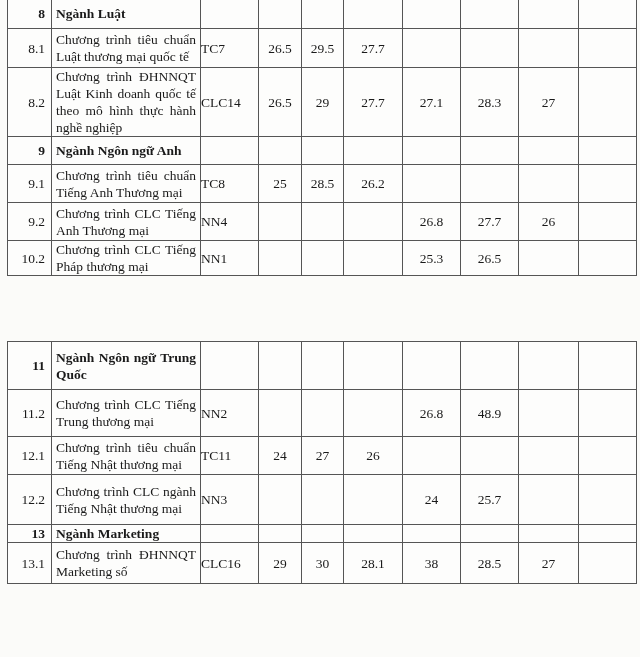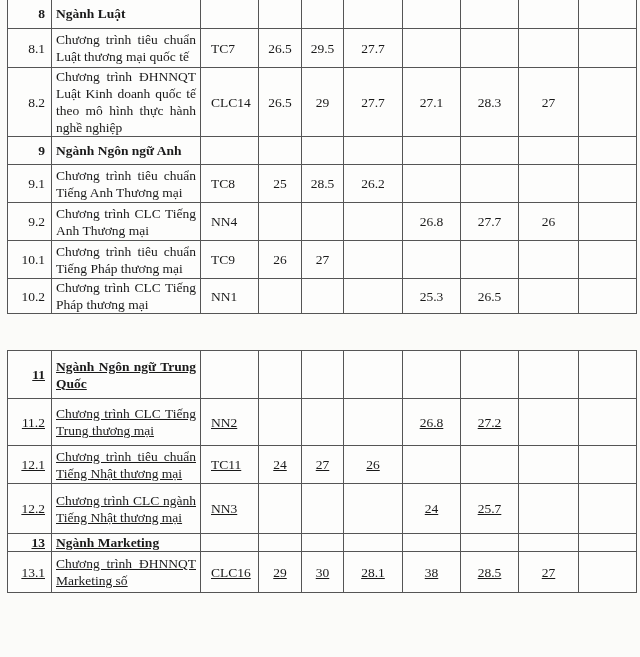--- a/index.html
+++ b/index.html
@@ -1,26 +1,26 @@
 <!DOCTYPE html>
 <html><head>
 <meta charset="utf-8">
 <style>
   html, body { margin:0; padding:0; background:#fbfbf9; }
   body { width:640px; height:657px; position:relative; overflow:hidden;
          font-family:"Liberation Serif", "DejaVu Serif", serif; color:#1a1a1a; }
   table { position:absolute; left:7px; border-collapse:collapse; table-layout:fixed; width:629px; }
   td { border:1px solid #555; padding:0 4px; font-size:13.5px; line-height:17px; vertical-align:middle; background:#fdfdfc; }
   td.num { text-align:right; padding-right:6px; }
-  td.code { padding-left:10px; }
+  td.code { padding-left:0; }
   td.score { text-align:center; }
   td.desc { text-align:justify; }
   tr.group td.num, tr.group td.name { font-weight:bold; }
   #t1 { top:-2px; }
-  #t2 { top:350px;text-decoration:underline; }
+  #t2 { top:341px; }
 </style>
 </head>
 <body>
 
 <table id="t1">
   <colgroup>
     <col style="width:44px">
       <col style="width:149px">
       <col style="width:58px">
       <col style="width:43px">
@@ -97,32 +97,20 @@
         <td class="name desc">Chương trình CLC Tiếng Anh Thương mại</td>
         <td class="code">NN4</td>
         <td class="score"></td>
         <td class="score"></td>
         <td class="score"></td>
         <td class="score">26.8</td>
         <td class="score">27.7</td>
         <td class="score">26</td>
         <td class="score"></td>
       </tr>
-      <tr class="item" style="height: 38px;">
-        <td class="num">10.1</td>
-        <td class="name desc">Chương trình tiêu chuẩn Tiếng Pháp thương mại</td>
-        <td class="code">TC9</td>
-        <td class="score">26</td>
-        <td class="score">27</td>
-        <td class="score"></td>
-        <td class="score"></td>
-        <td class="score"></td>
-        <td class="score"></td>
-        <td class="score"></td>
-      </tr>
       <tr class="item" style="height: 30px;">
         <td class="num">10.2</td>
         <td class="name desc">Chương trình CLC Tiếng Pháp thương mại</td>
         <td class="code">NN1</td>
         <td class="score"></td>
         <td class="score"></td>
         <td class="score"></td>
         <td class="score">25.3</td>
         <td class="score">26.5</td>
         <td class="score"></td>
@@ -158,21 +146,21 @@
         <td class="score"></td>
       </tr>
       <tr class="item" style="height: 47px;">
         <td class="num">11.2</td>
         <td class="name desc">Chương trình CLC Tiếng Trung thương mại</td>
         <td class="code">NN2</td>
         <td class="score"></td>
         <td class="score"></td>
         <td class="score"></td>
         <td class="score">26.8</td>
-        <td class="score">27.2</td>
+        <td class="score">48.9</td>
         <td class="score"></td>
         <td class="score"></td>
       </tr>
       <tr class="item" style="height: 38px;">
         <td class="num">12.1</td>
         <td class="name desc">Chương trình tiêu chuẩn Tiếng Nhật thương mại</td>
         <td class="code">TC11</td>
         <td class="score">24</td>
         <td class="score">27</td>
         <td class="score">26</td>

